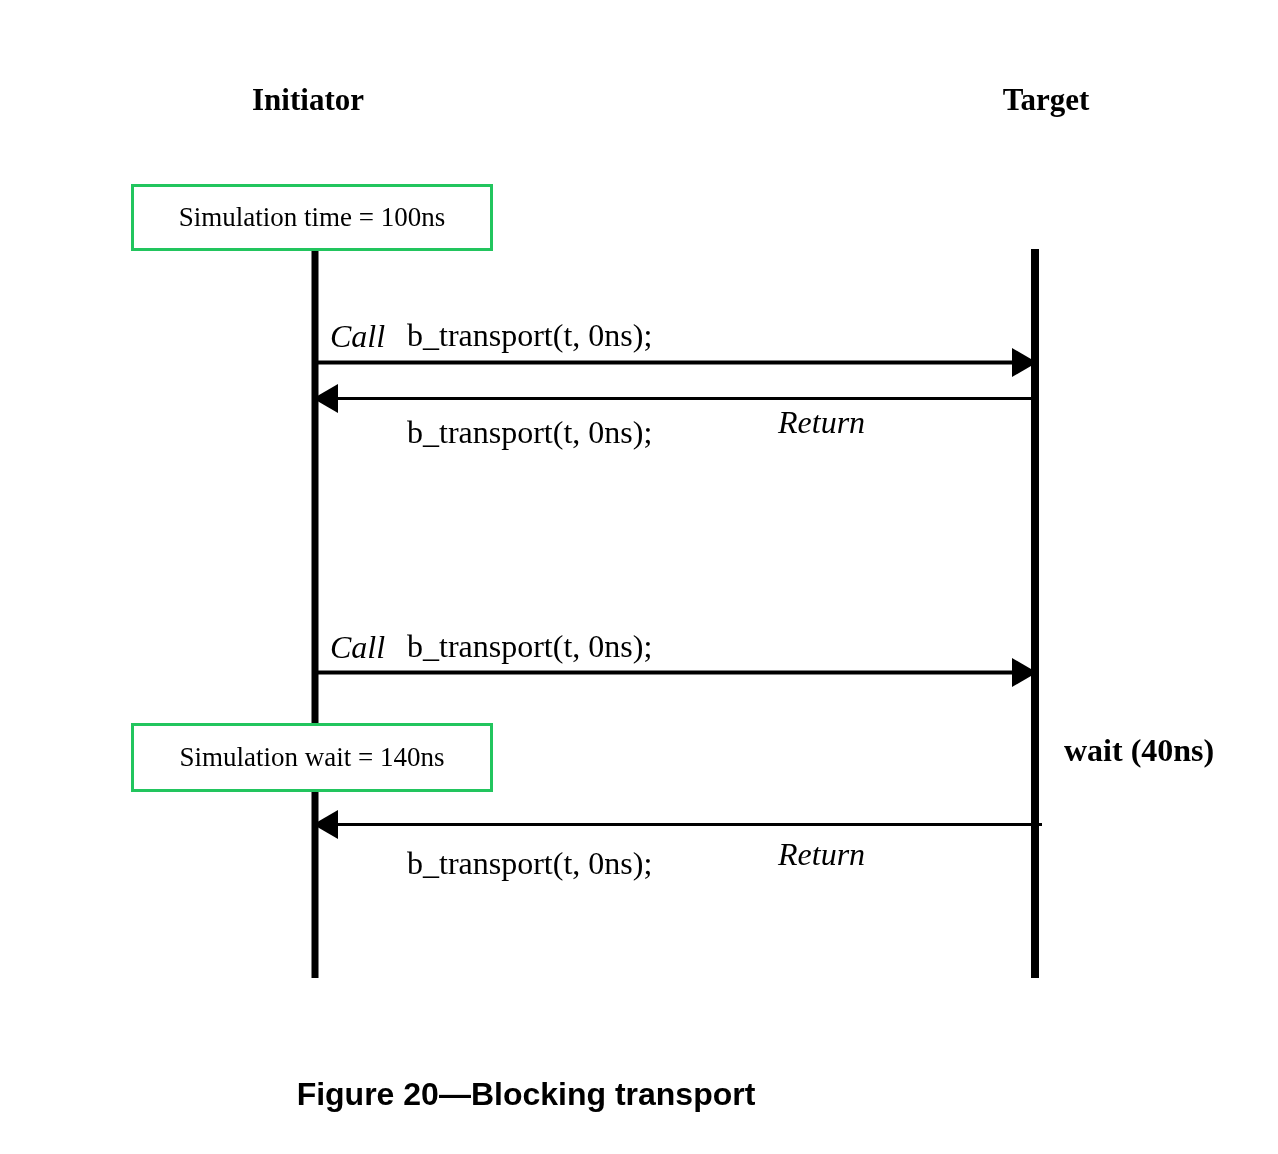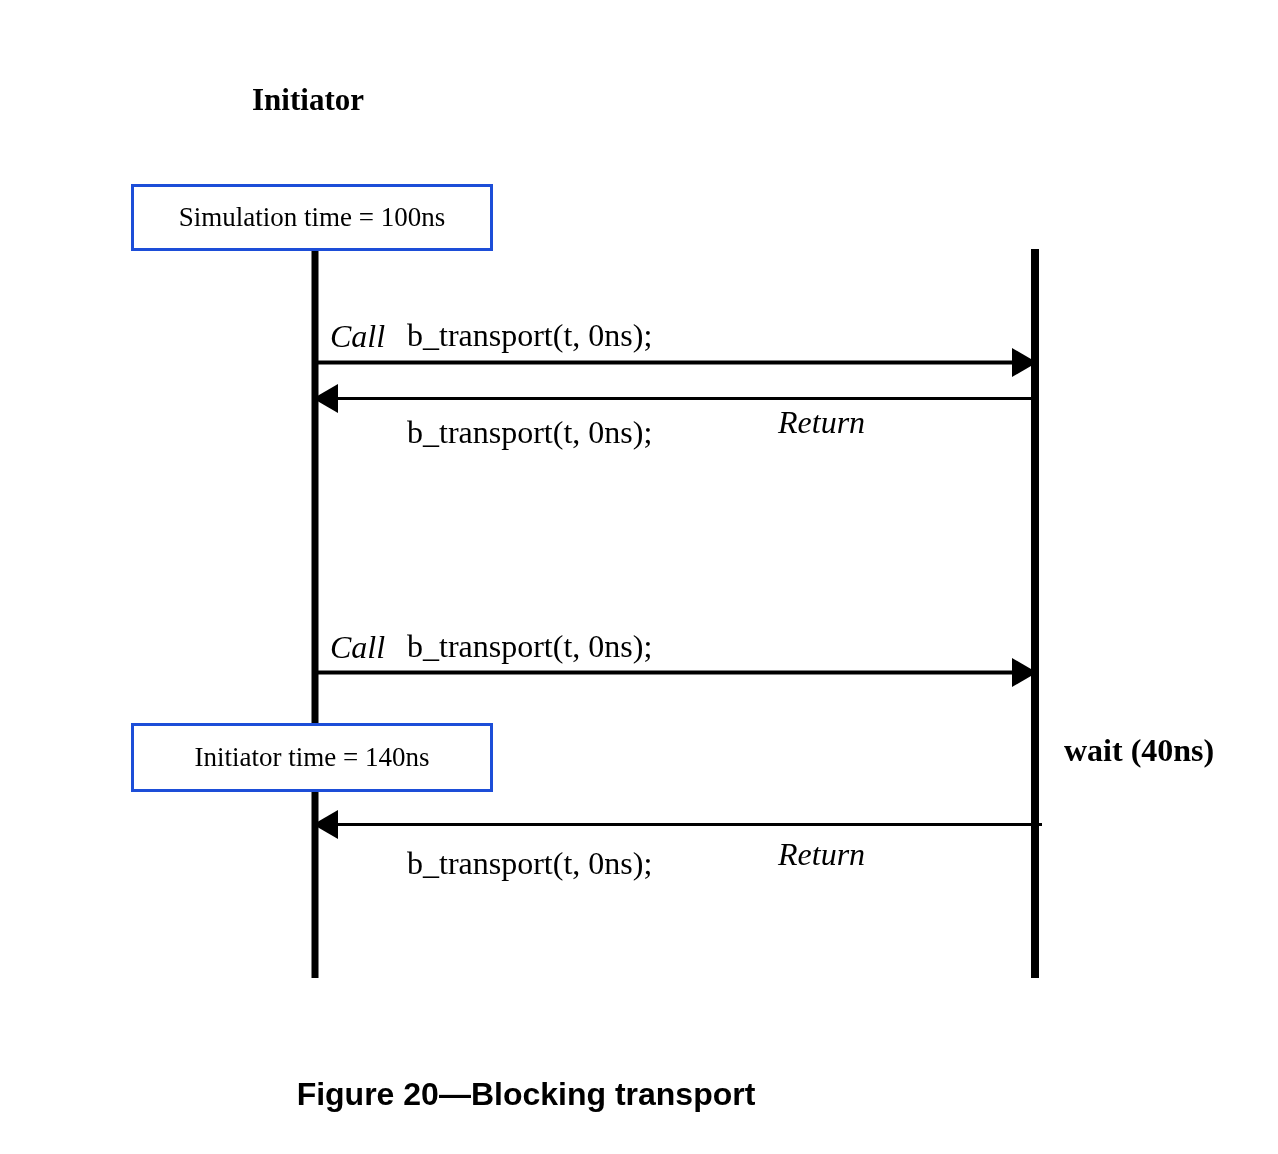--- a/index.html
+++ b/index.html
@@ -43,21 +43,21 @@
     white-space: nowrap;
     text-align: center;
   }
   #participant-initiator { left: 180px; top: 84px; width: 256px; }
   #participant-target    { left: 918px; top: 84px; width: 256px; }
 
   
   .sim-box {
     position: absolute;
     box-sizing: border-box;
-    border: 3px solid #1d4ed8;
+    border: 3px solid #22c55e;
     background: #ffffff;
     display: flex;
     align-items: center;
     justify-content: center;
   }
   .sim-box-label {
     font-size: 27px;
     line-height: 1;
     white-space: nowrap;
   }
@@ -127,27 +127,28 @@
     </g>
 
     <g>
       <line x1="1042" y1="824.5" x2="334" y2="824.5" stroke="#000000" stroke-width="3"></line>
       <polygon points="313,824.5 338,810 338,839" fill="#000000"></polygon>
     </g>
   </svg>
 
   <div class="participant-title" id="participant-initiator">Initiator</div>
 
+  <div class="participant-title" id="participant-target">Target</div>
 
   <div class="sim-box" id="sim-box-0">
     <span class="sim-box-label">Simulation time = 100ns</span>
   </div>
 
   <div class="sim-box" id="sim-box-1">
-    <span class="sim-box-label">Initiator time = 140ns</span>
+    <span class="sim-box-label">Simulation wait = 140ns</span>
   </div>
 
   <div class="msg-label italic" id="label-call-0">Call</div>
 
   <div class="msg-label center" id="label-method-0">b_transport(t, 0ns);</div>
 
   <div class="msg-label center" id="label-method-1">b_transport(t, 0ns);</div>
 
   <div class="msg-label italic right" id="label-return-0">Return</div>
 

